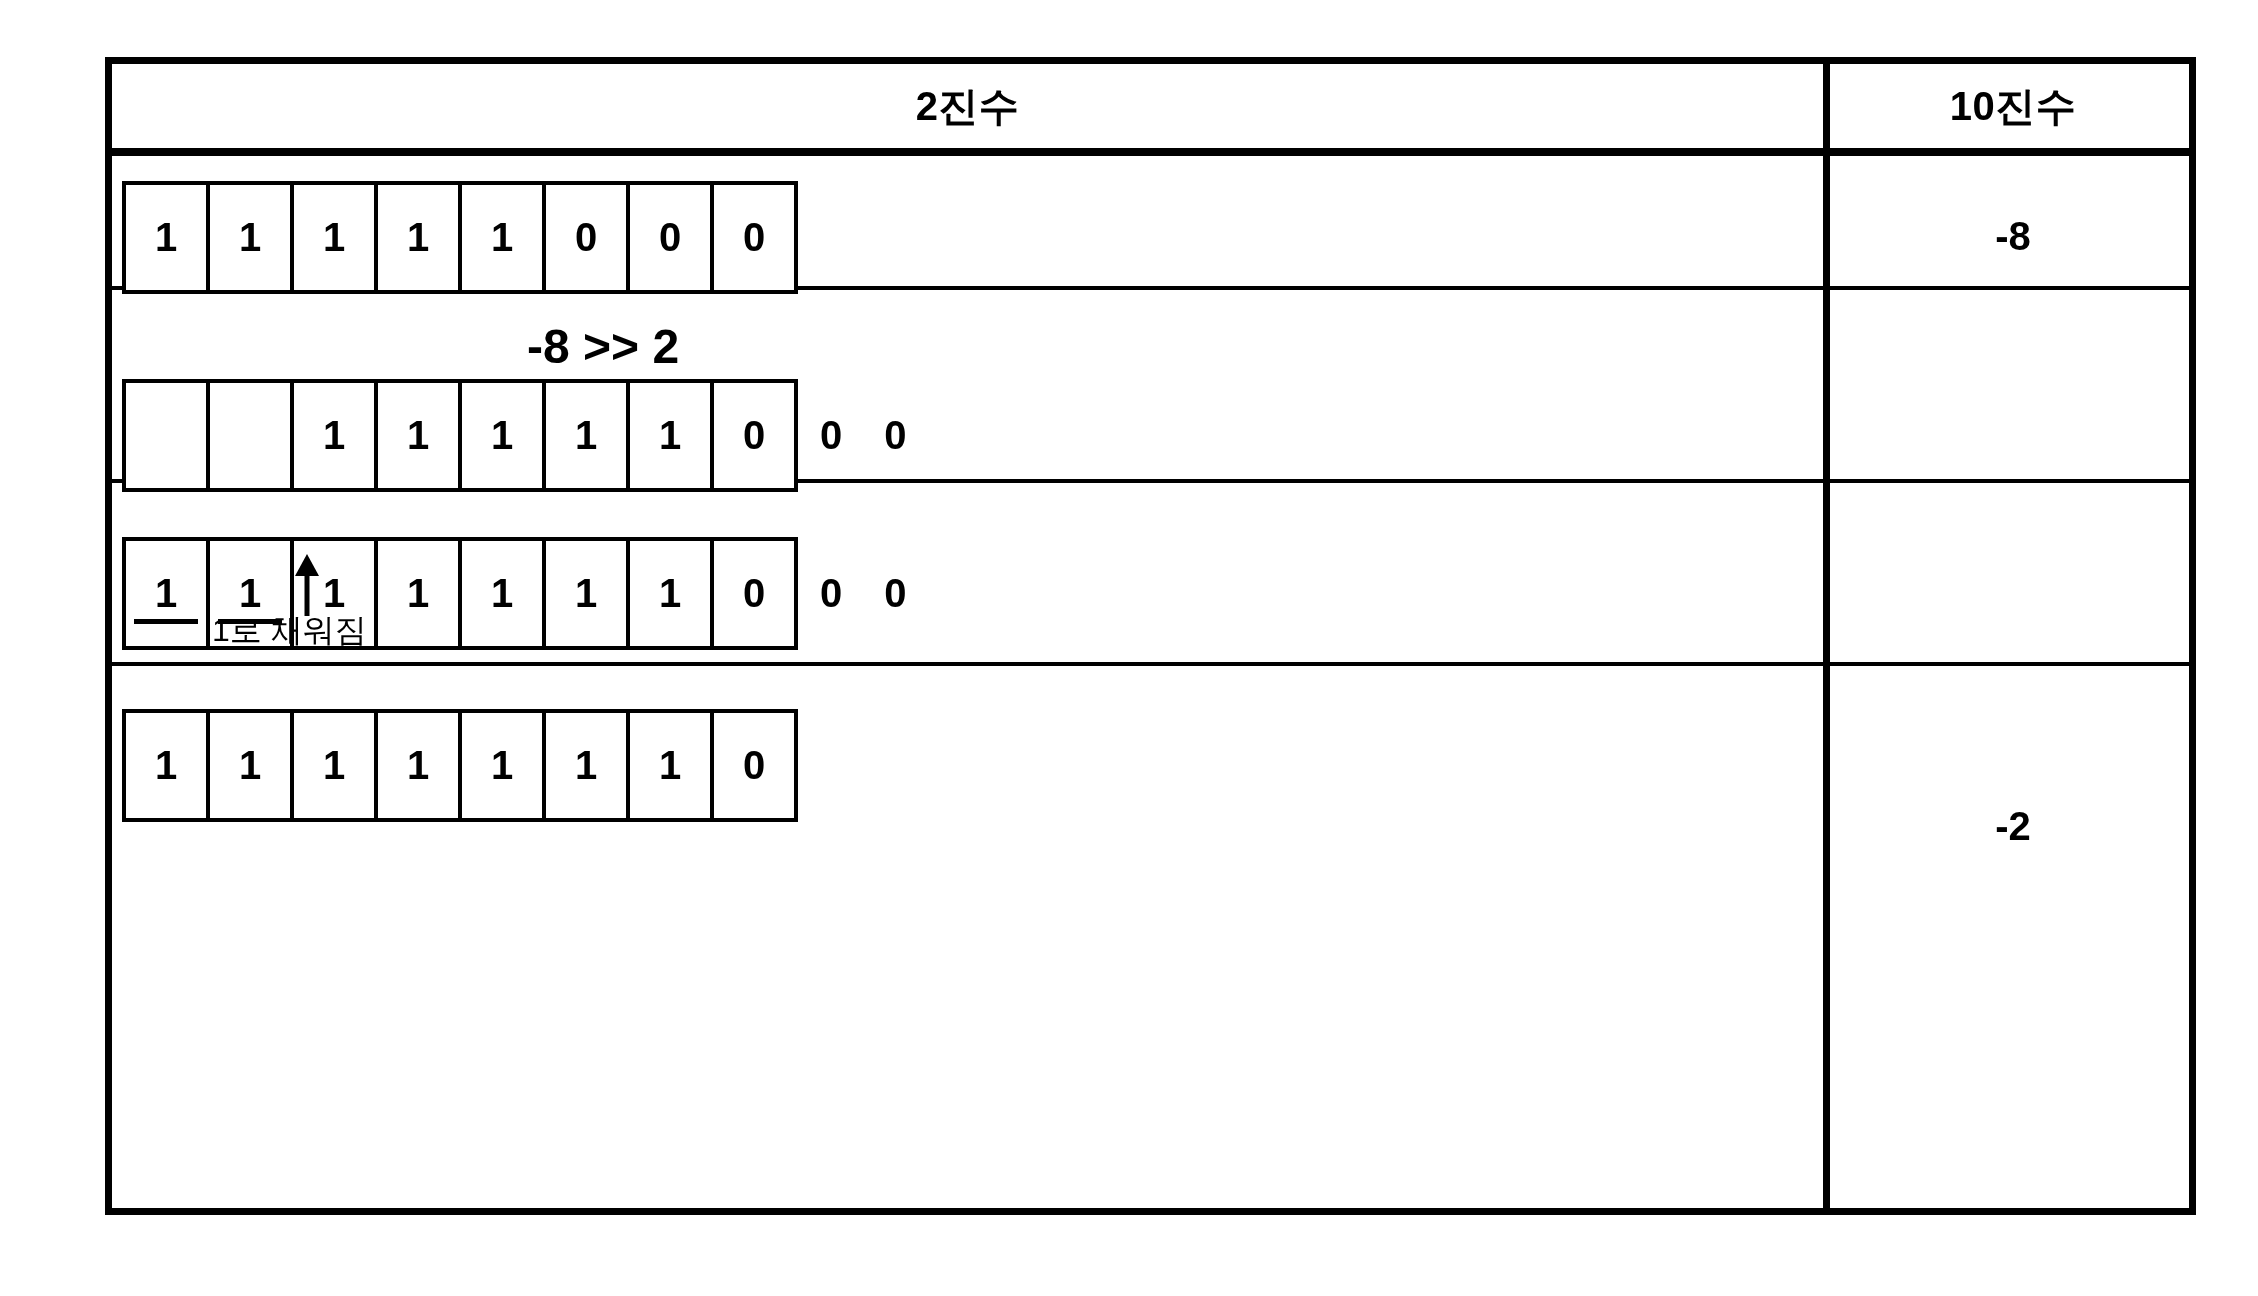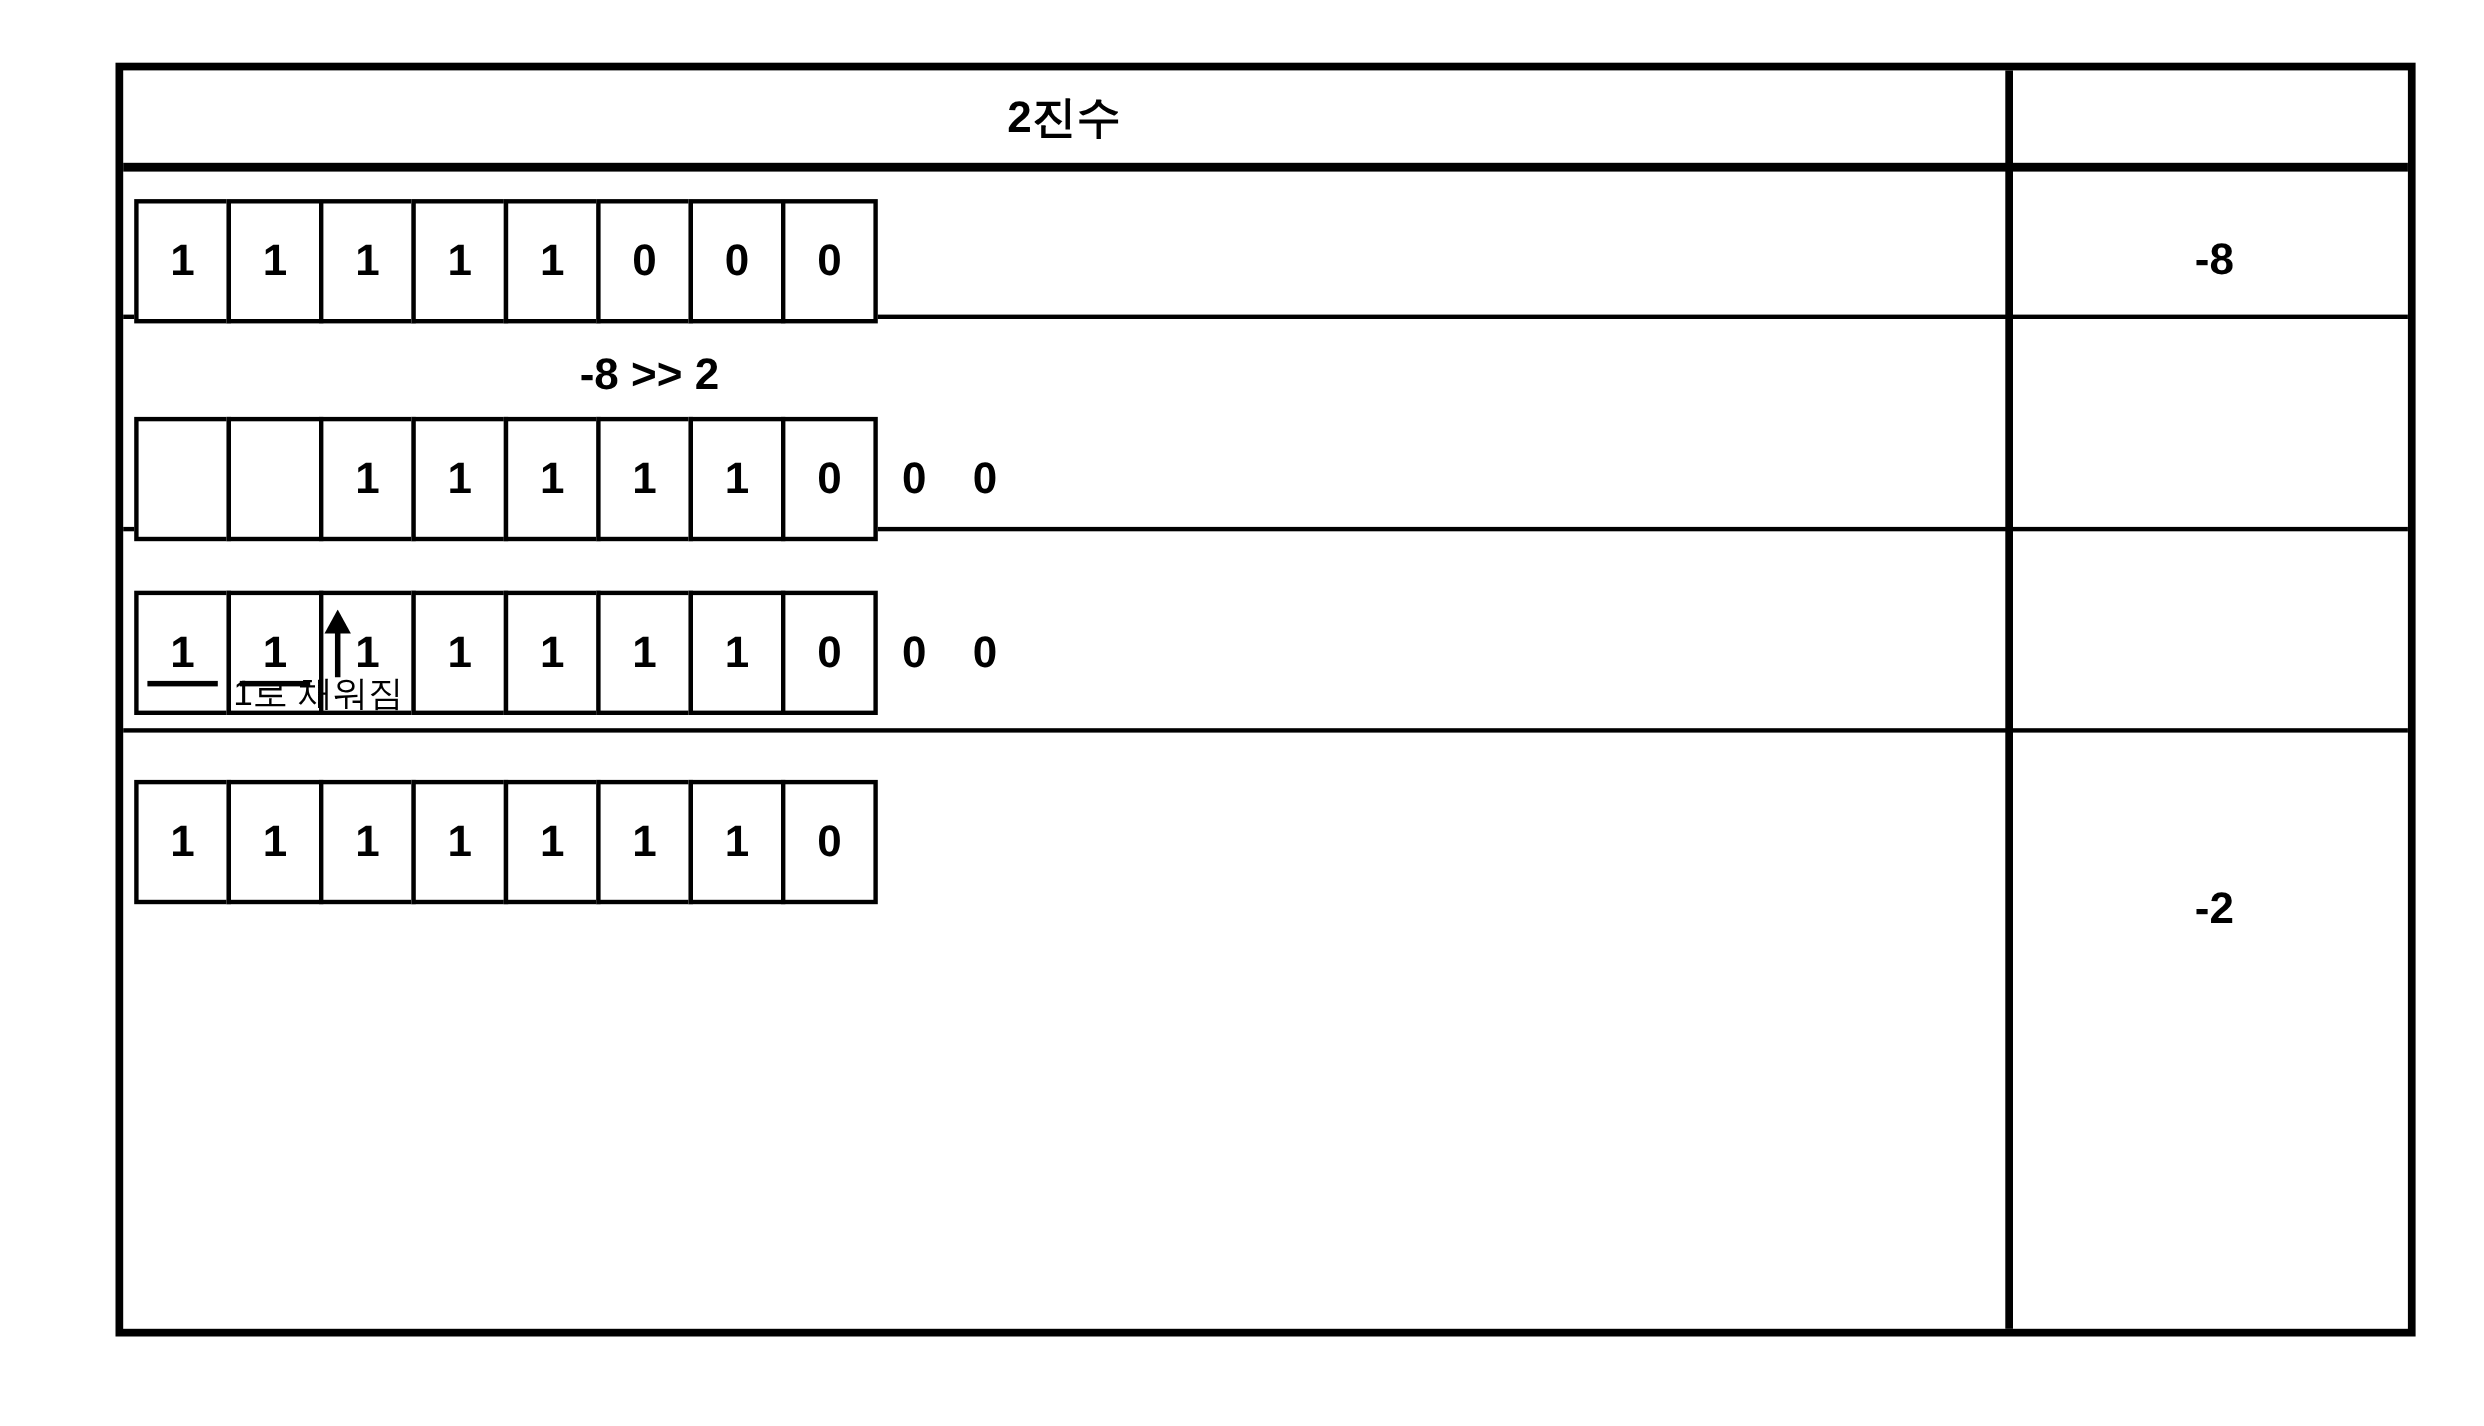--- a/index.html
+++ b/index.html
@@ -111,21 +111,21 @@
     height: 113px;
     font-size: 40px;
     font-weight: bold;
     margin-left: 26px;
   }
   .overflow span { margin-right: 42px; }
 
   
   .shift-label {
     position: absolute;
-    font-size: 40px;
+    font-size: 48px;
     font-weight: bold;
   }
 
   
   .arrow {
     position: absolute;
     width: 40px;
     height: 62px;
   }
   .annot {
@@ -136,20 +136,21 @@
   }
 </style>
 </head>
 <body>
 
 <div class="table-wrap">
 
   <div class="col-divider"></div>
 
   <div class="hdr binary">2진수</div>
+  <div class="hdr decimal">10진수</div>
 
   <div class="hrule thick" style="top:84px;"></div>
   <div class="hrule thin" style="top:222px;"></div>
   <div class="hrule thin" style="top:415px;"></div>
   <div class="hrule thin" style="top:598px;"></div>
 
   <div class="bitrow" style="left:10px; top:117px;">
     <div class="bit">1</div>
     <div class="bit">1</div>
     <div class="bit">1</div>

